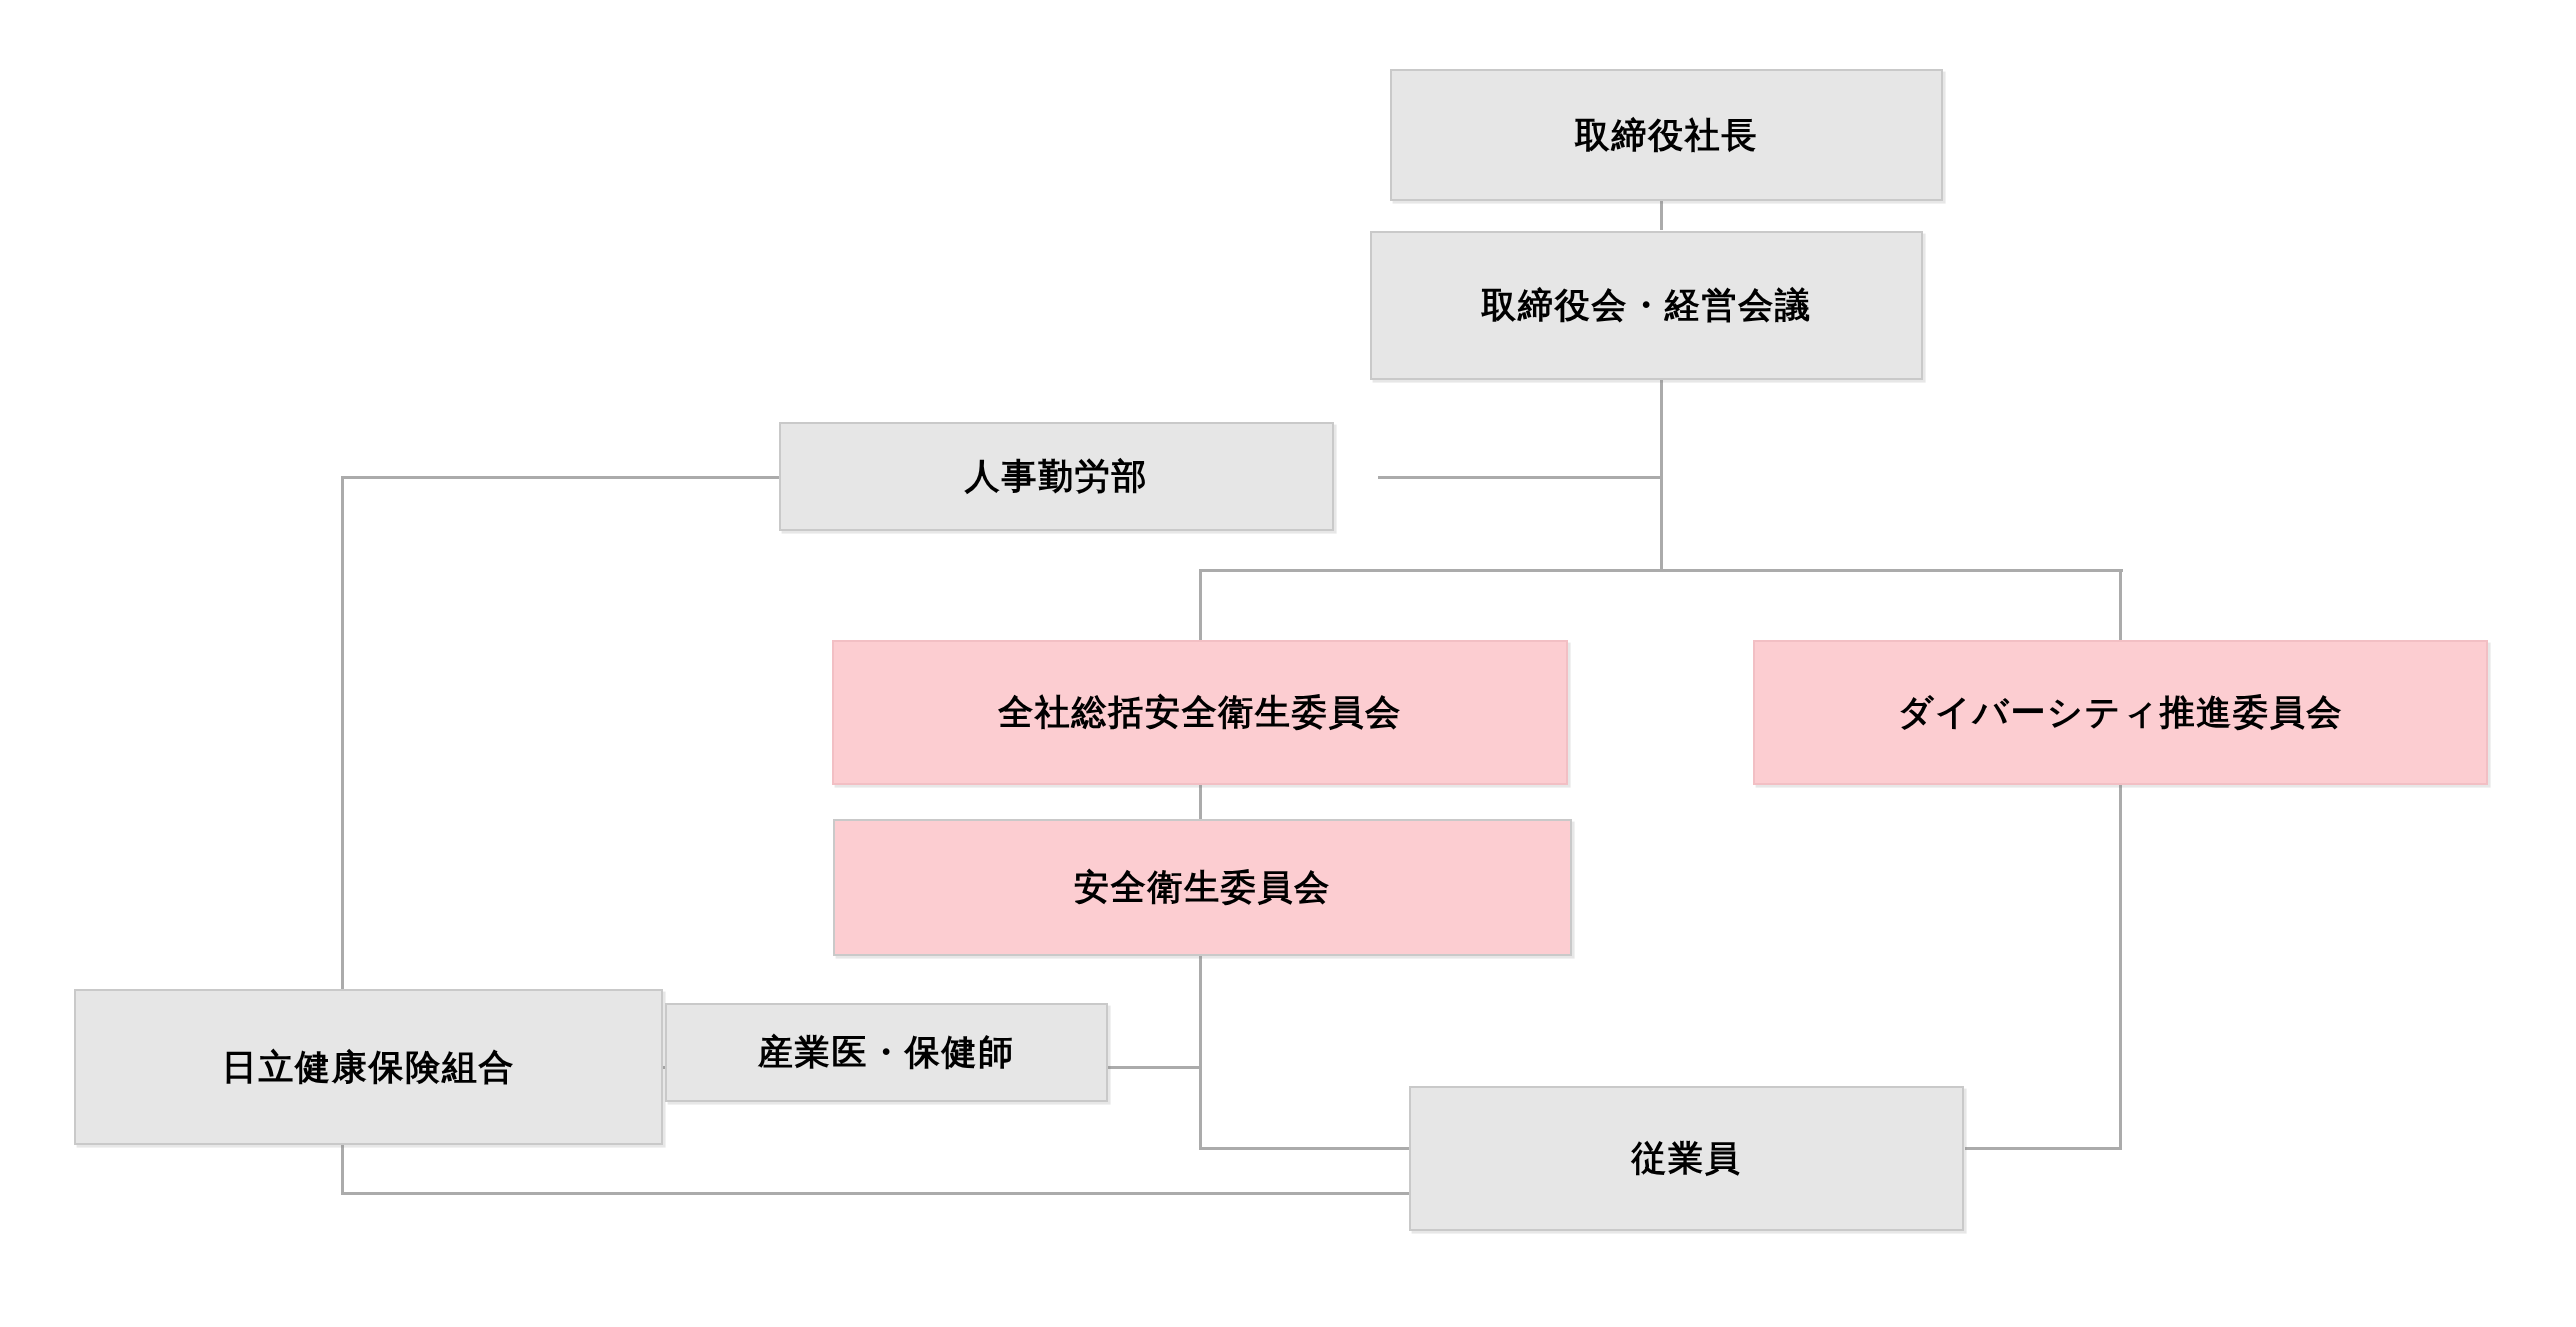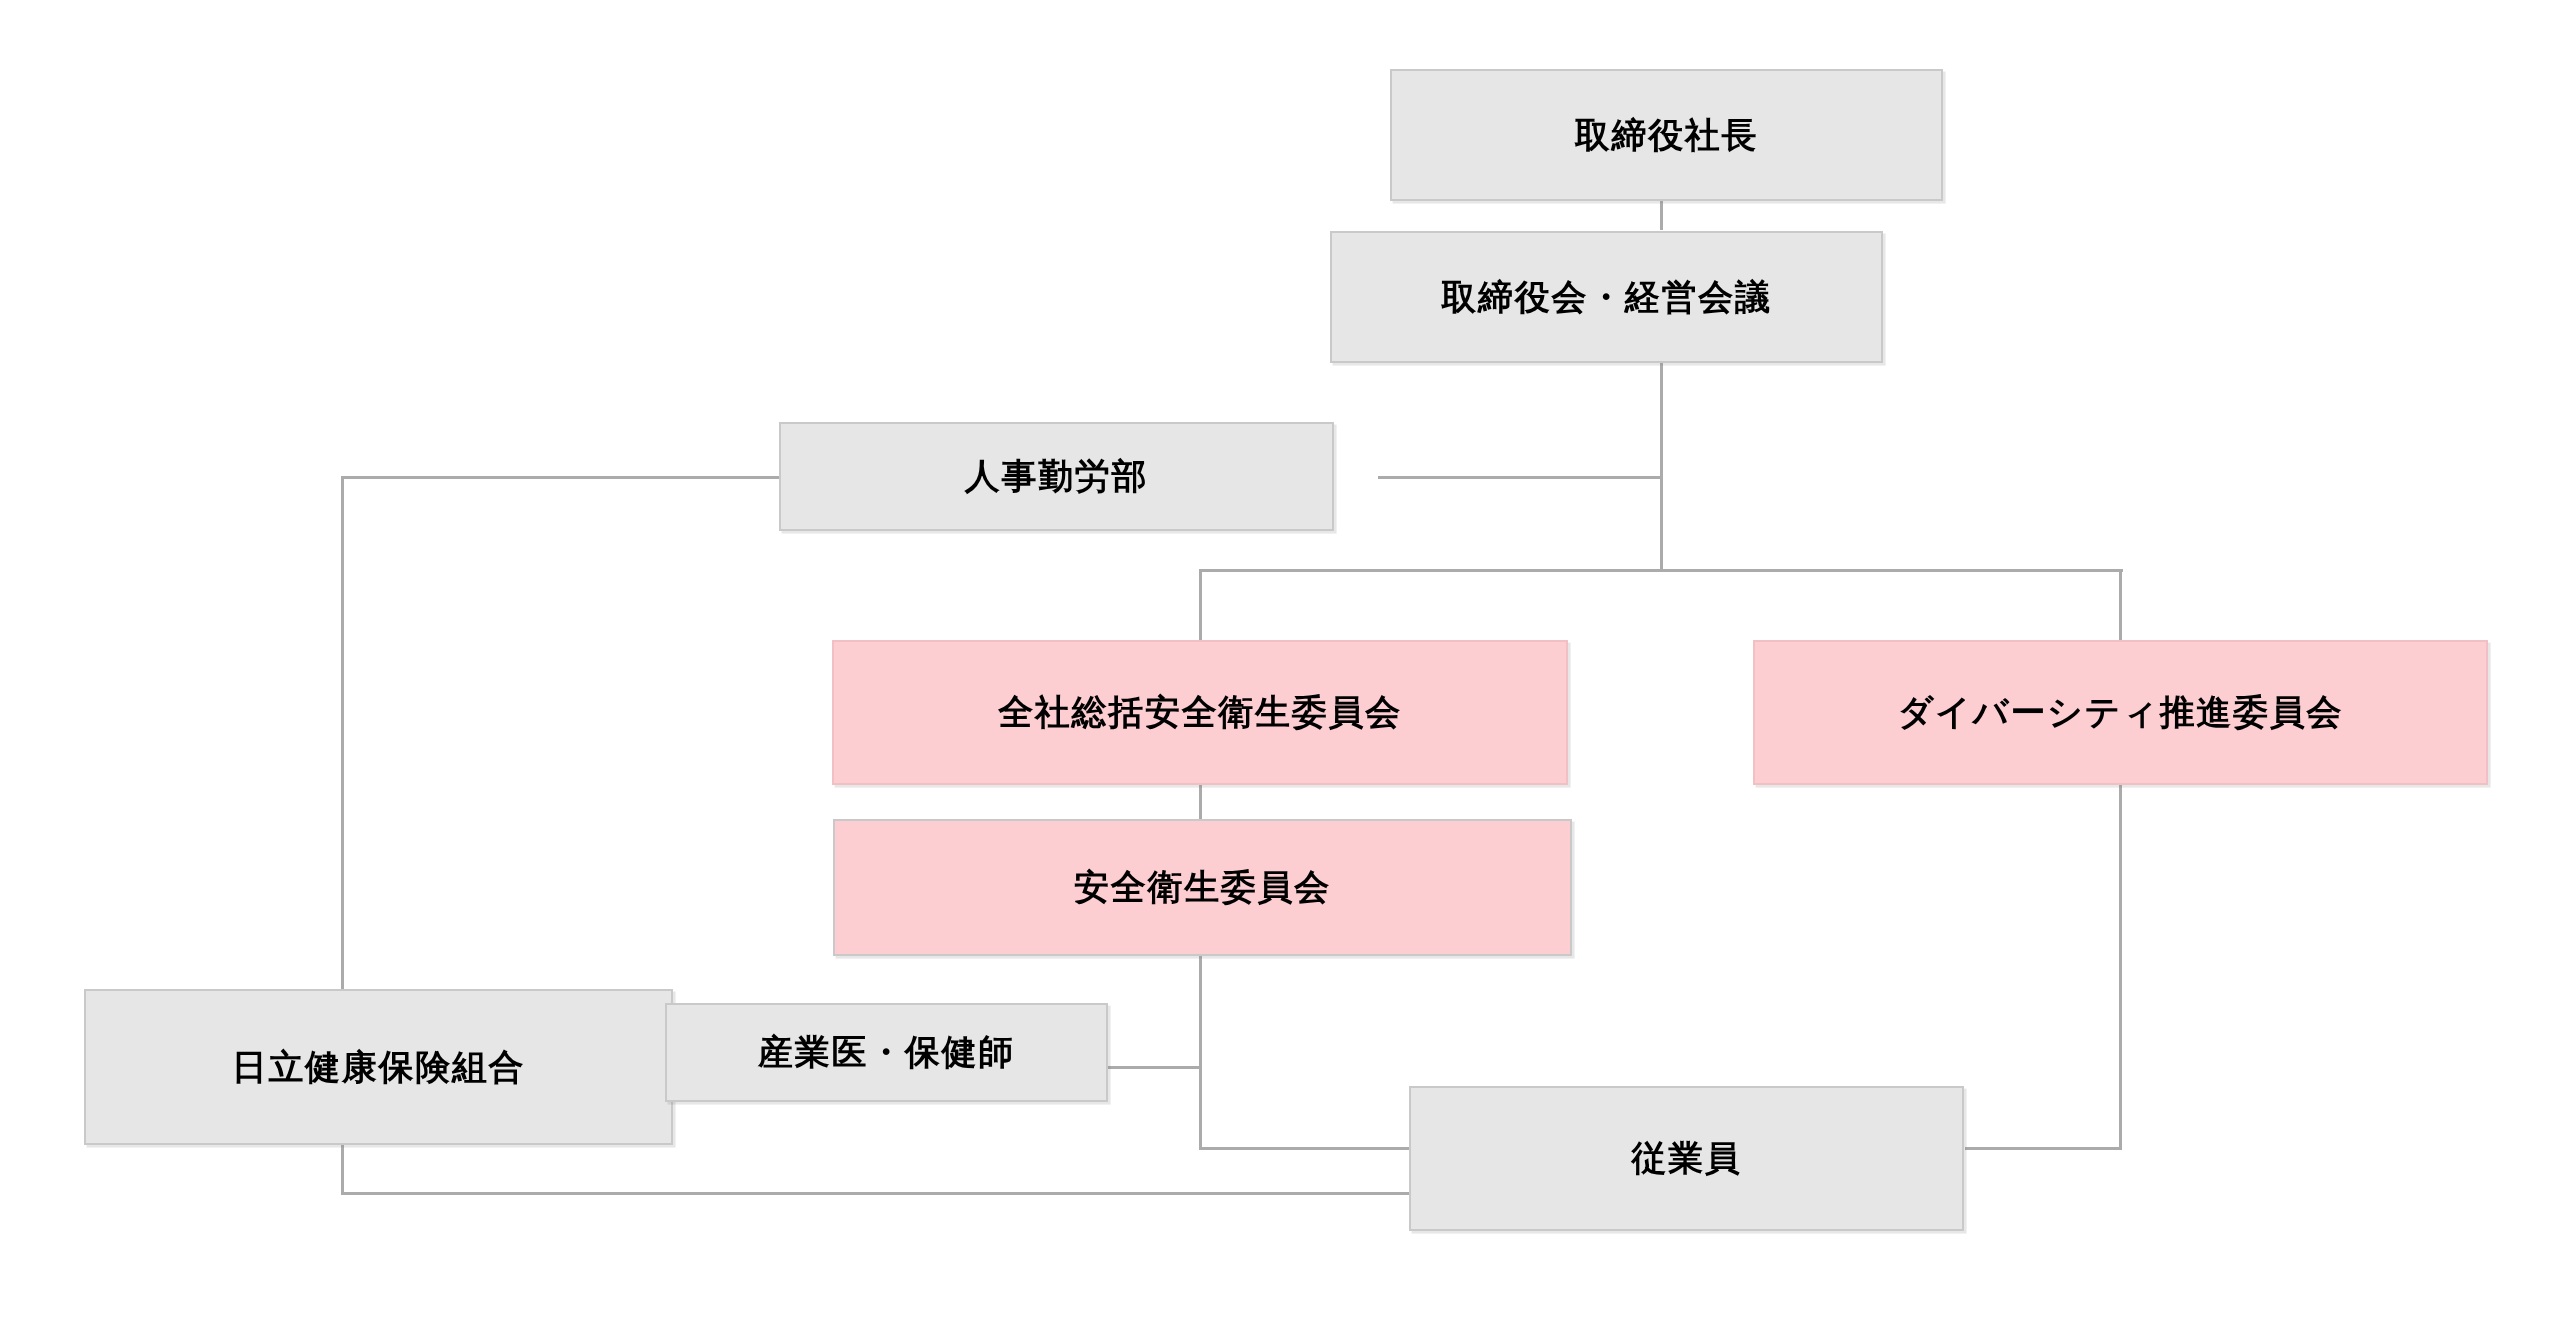--- a/index.html
+++ b/index.html
@@ -47,26 +47,26 @@
     background: var(--accent-fill, #fccdd1);
     border: 2.6px solid var(--accent-border, #f2bfc4);
   }
   .node.pink.gray-border {
     border-color: var(--box-border, #c9c9c9);
     text-align: right;
   }
 
   
   #node-president       { left: 1390px; top: 69px;   width: 553px; height: 132px; }
-  #node-board           { left: 1330px; top: 231px;  width: 553px; height: 132px; }
+  #node-board           { left: 1370px; top: 231px;  width: 553px; height: 149px; }
   #node-hr              { left: 779px;  top: 422px;  width: 555px; height: 109px; }
   #node-company-safety  { left: 832px;  top: 640px;  width: 736px; height: 145px; }
   #node-diversity       { left: 1753px; top: 640px;  width: 735px; height: 145px; }
   #node-safety          { left: 833px;  top: 819px;  width: 739px; height: 137px; }
-  #node-insurance       { left: 84px;  top: 989px; width: 589px; height: 156px; justify-content: center; }
+  #node-insurance       { left: 74px;  top: 989px; width: 589px; height: 156px; justify-content: center; }
   #node-physician       { left: 665px;  top: 1003px; width: 443px; height: 99px; }
   #node-employees       { left: 1409px; top: 1086px; width: 555px; height: 145px; }
 
   
   #l-president-board        { left: 1660px; top: 201px;  height: 29px;  }
   #l-board-drop             { left: 1660px; top: 363px;  height: 208px; }
   #l-hr-right               { left: 1378px; top: 476px;  width: 284px;  }
   #l-hr-left                { left: 341px;  top: 476px;  width: 483px;  }
   #l-left-drop              { left: 341px;  top: 476px;  height: 719px; }
   #l-bottom-long            { left: 341px;  top: 1192px; width: 1069px; }

